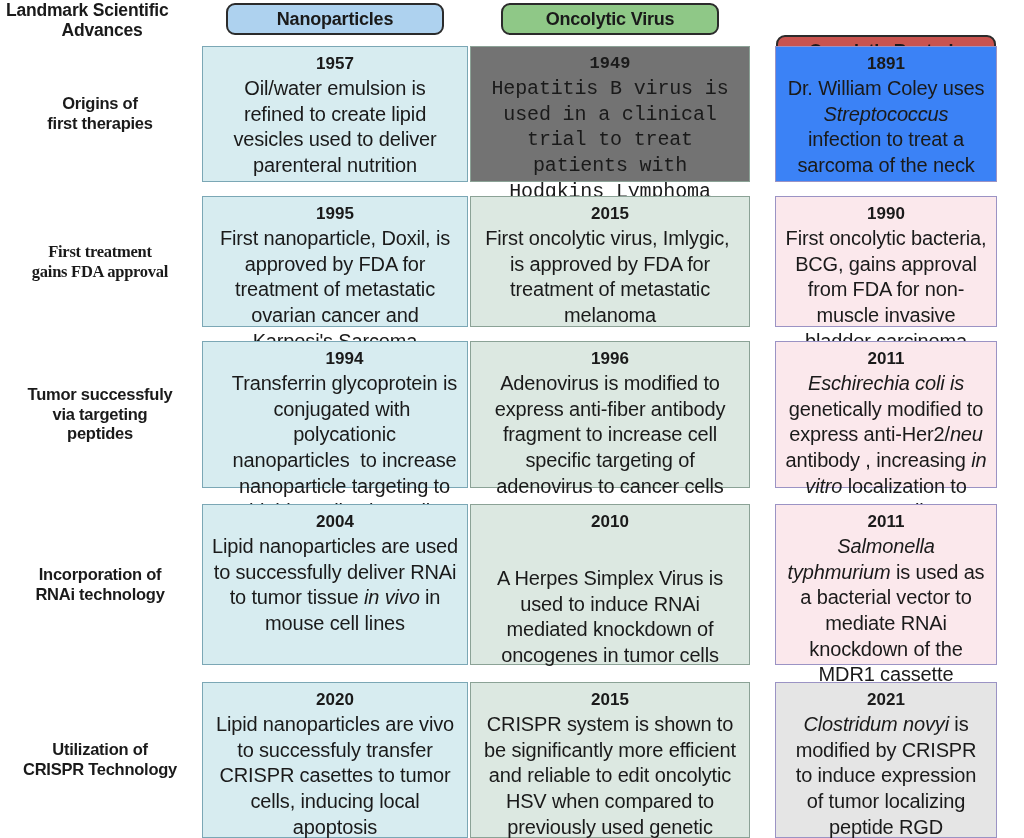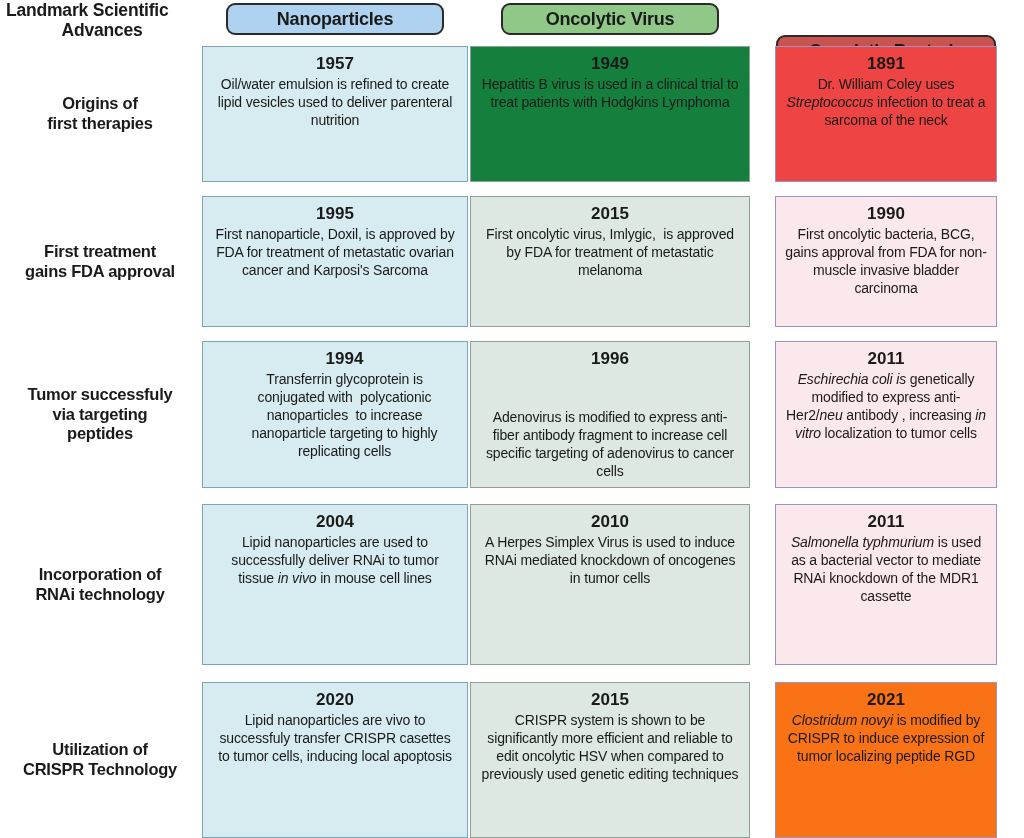--- a/index.html
+++ b/index.html
@@ -86,39 +86,39 @@
     flex-direction: column;
     align-items: center;
   }
   .cell .year {
     font-size: 17px;
     font-weight: bold;
     line-height: 1.25;
     margin-bottom: 2px;
   }
   .cell .body {
-    font-size: 14px;
+    font-size: 20px;
     line-height: 1.28;
     letter-spacing: -0.15px;
   }
   .cell .body i { font-style: italic; }
 
   .col-0 { left: 202px; width: 266px; background: #d7ecf0; border-color: #7ba7b5; }
   .col-1 { left: 470px; width: 280px; background: #dce8e1; border-color: #8ba296; }
   .col-2 { left: 775px; width: 222px; background: #fbe8ec; border-color: #9b93c4; }
 
   
   .r0 { top: 46px;  height: 136px; }
   .r1 { top: 196px; height: 131px; }
   .r2 { top: 341px; height: 147px; }
   .r3 { top: 504px; height: 161px; }
   .r4 { top: 682px; height: 156px; }
 
   .lbl-r0 { top: 46px;  height: 136px; }
-  .lbl-r1 { top: 196px; height: 131px; }
+  .lbl-r1 { top: 196px; height: 131px; font-family: Liberation Serif, serif; }
   .lbl-r2 { top: 341px; height: 147px; }
   .lbl-r3 { top: 504px; height: 161px; }
   .lbl-r4 { top: 682px; height: 156px; }
 </style>
 </head>
 <body>
 
 <div class="sheet">
 
   <div class="header-row">
@@ -141,25 +141,25 @@
   <div class="row-label lbl-r0">
     <div>
       <div>Origins of</div>
       <div>first therapies</div>
     </div>
   </div>
   <div class="cell col-0 r0" style="background: rgb(215, 236, 240);">
     <div class="year">1957</div>
     <div class="body">Oil/water emulsion is refined to create lipid vesicles used to deliver parenteral nutrition</div>
   </div>
-  <div class="cell col-1 r0" style="background: #15803d;">
+  <div class="cell col-1 r0" style="background: #737373; font-family: Liberation Mono, monospace;">
     <div class="year">1949</div>
     <div class="body">Hepatitis B virus is used in a clinical trial to treat patients with Hodgkins Lymphoma</div>
   </div>
-  <div class="cell col-2 r0" style="background: #ef4444;">
+  <div class="cell col-2 r0" style="background: #3b82f6;">
     <div class="year">1891</div>
     <div class="body">Dr. William Coley uses <i>Streptococcus</i> infection to treat a sarcoma of the neck</div>
   </div>
 
   <div class="row-label lbl-r1">
     <div>
       <div>First treatment</div>
       <div>gains FDA approval</div>
     </div>
   </div>
@@ -199,21 +199,21 @@
   <div class="row-label lbl-r3">
     <div>
       <div>Incorporation of</div>
       <div>RNAi technology</div>
     </div>
   </div>
   <div class="cell col-0 r3" style="background: rgb(215, 236, 240);">
     <div class="year">2004</div>
     <div class="body">Lipid nanoparticles are used to successfully deliver RNAi to tumor tissue <i>in vivo</i> in mouse cell lines</div>
   </div>
-  <div class="cell col-1 r3" style="background: rgb(220, 232, 225);">
+  <div class="cell col-1 r3" style="background: rgb(220, 232, 225); gap: 32px;">
     <div class="year">2010</div>
     <div class="body">A Herpes Simplex Virus is used to induce RNAi mediated knockdown of oncogenes in tumor cells</div>
   </div>
   <div class="cell col-2 r3" style="background: rgb(251, 232, 236);">
     <div class="year">2011</div>
     <div class="body"><i>Salmonella typhmurium</i> is used as a bacterial vector to mediate RNAi knockdown of the MDR1 cassette</div>
   </div>
 
   <div class="row-label lbl-r4">
     <div>
@@ -222,18 +222,18 @@
     </div>
   </div>
   <div class="cell col-0 r4" style="background: rgb(215, 236, 240);">
     <div class="year">2020</div>
     <div class="body">Lipid nanoparticles are vivo to successfuly transfer CRISPR casettes to tumor cells, inducing local apoptosis</div>
   </div>
   <div class="cell col-1 r4" style="background: rgb(220, 232, 225);">
     <div class="year">2015</div>
     <div class="body">CRISPR system is shown to be significantly more efficient and reliable to edit oncolytic HSV when compared to previously used genetic editing techniques</div>
   </div>
-  <div class="cell col-2 r4" style="background: #f97316;">
+  <div class="cell col-2 r4" style="background: #e5e5e5;">
     <div class="year">2021</div>
     <div class="body"><i>Clostridum novyi</i> is modified by CRISPR to induce expression of tumor localizing peptide RGD</div>
   </div>
 
 </div>
 
 </body></html>

